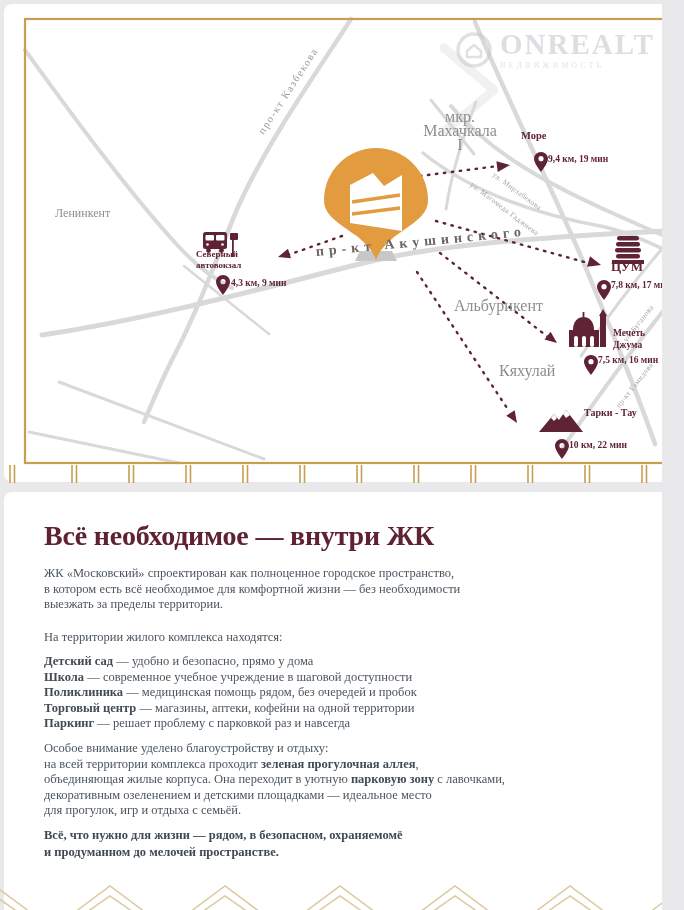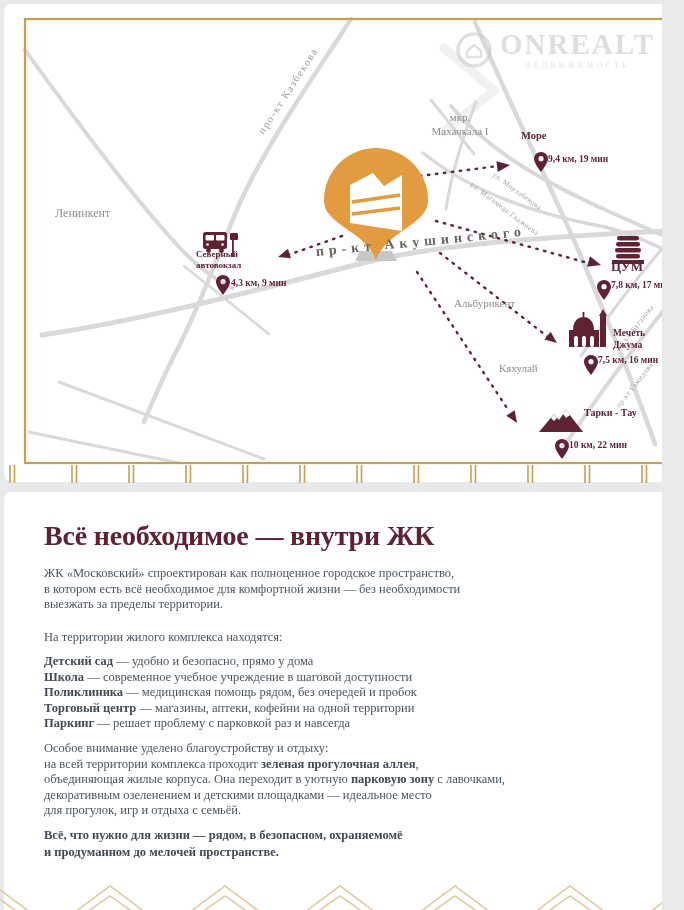--- a/index.html
+++ b/index.html
@@ -7,27 +7,27 @@
         font-family:Liberation Serif, serif;}
   .card{position:absolute;background:#ffffff;border-radius:8px;}
   .map-card{left:4px;top:4px;width:676px;height:478px;}
   .text-card{left:4px;top:492px;width:676px;height:418px;border-radius:8px 8px 0 0;}
   .map-svg{position:absolute;left:4px;top:4px;}
   .zigzag-svg{position:absolute;left:0;top:878px;}
 
   
   .ml{position:absolute;white-space:nowrap;}
   .pre{white-space:pre-line;}
-  .area{color:#8e8e8e;font-size:11px;}
+  .area{color:#8e8e8e;font-size:16px;}
   .street{color:#a4a4a4;font-size:7.5px;letter-spacing:.4px;}
   .maroon{color:#5f2333;font-weight:bold;}
   .dist{font-size:9.5px;}
   .wm{position:absolute;left:452px;top:26px;display:flex;align-items:center;gap:8px;}
   .wm-txt{color:rgba(198,200,206,.6);font-size:29px;font-weight:bold;letter-spacing:2px;line-height:1;}
-  .wm-sub{color:rgba(205,203,200,.55);font-size:7.5px;letter-spacing:3.4px;margin-top:2px;text-align:center;}
+  .wm-sub{color:rgba(205,203,200,.55);font-size:7.5px;letter-spacing:3.4px;margin-top:2px;}
 
   
   .tx{position:absolute;left:44px;color:#4b555f;font-size:12.5px;line-height:15.5px;}
   .h1{top:519px;color:#5e2232;font-size:28px;font-weight:bold;line-height:34px;letter-spacing:-.2px;}
   .b{font-weight:bold;color:#414b55;}
   .final{font-weight:bold;color:#3f4954;line-height:16.5px;}
 </style>
 </head>
 <body>
 

